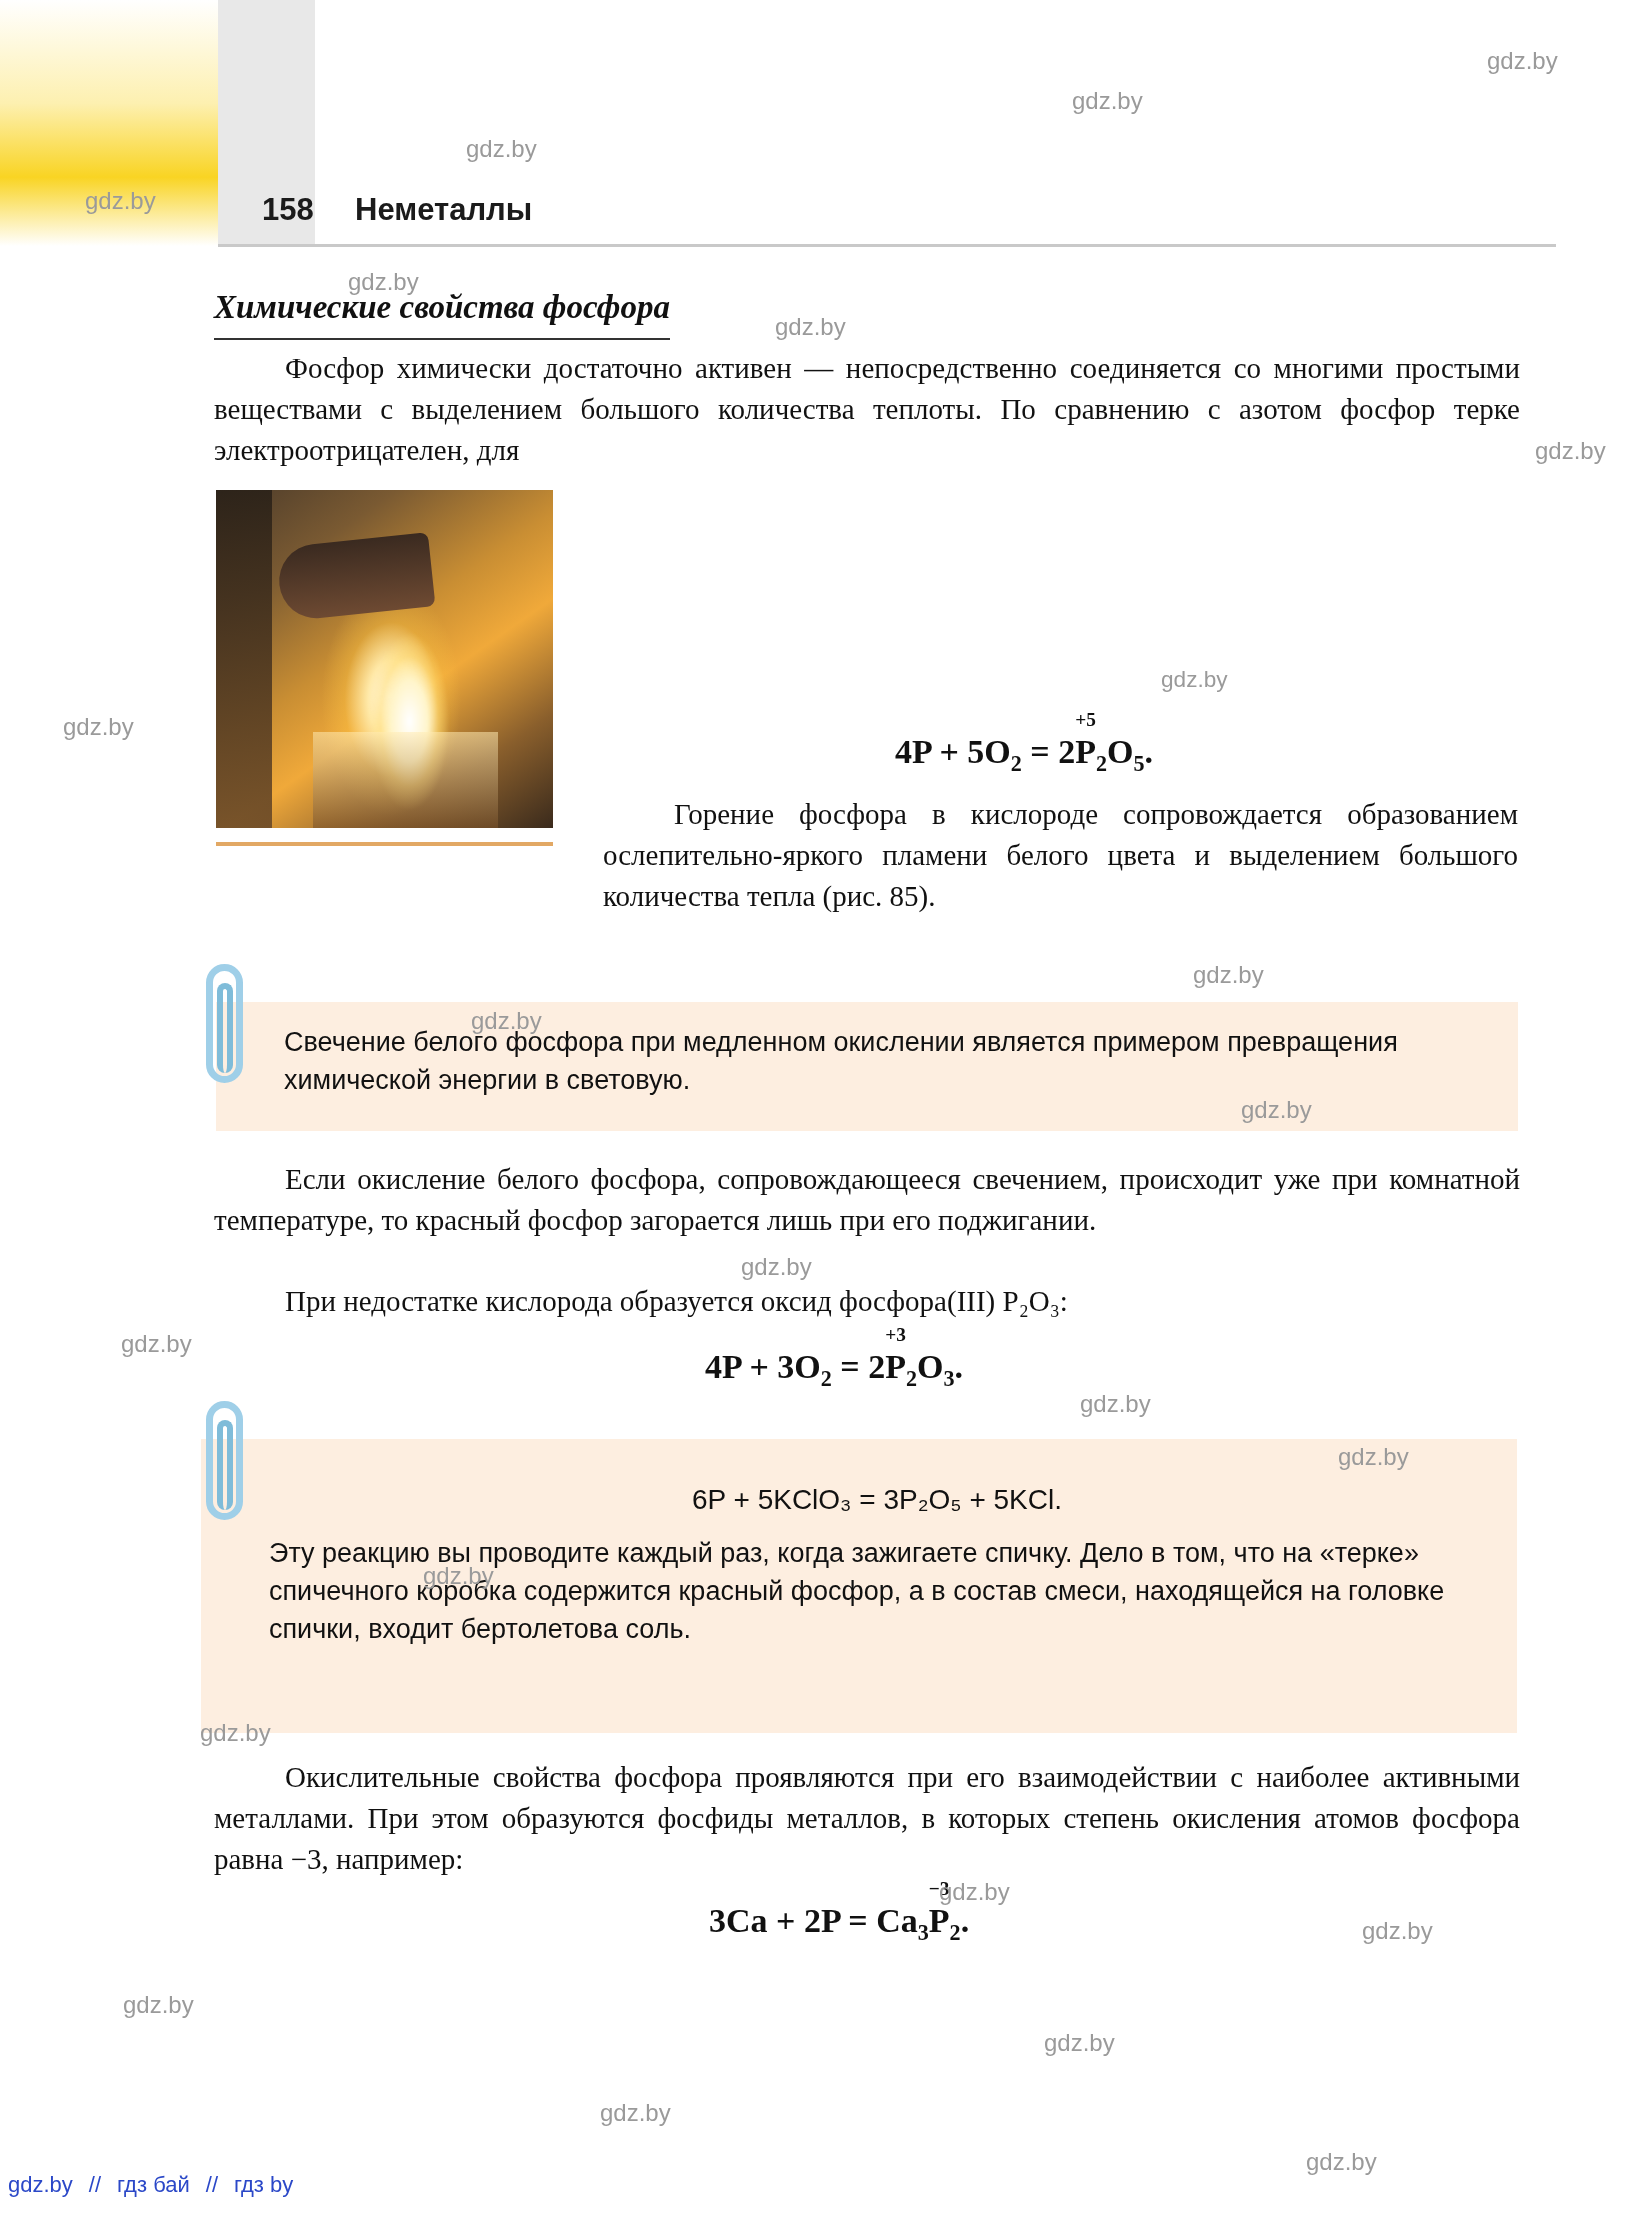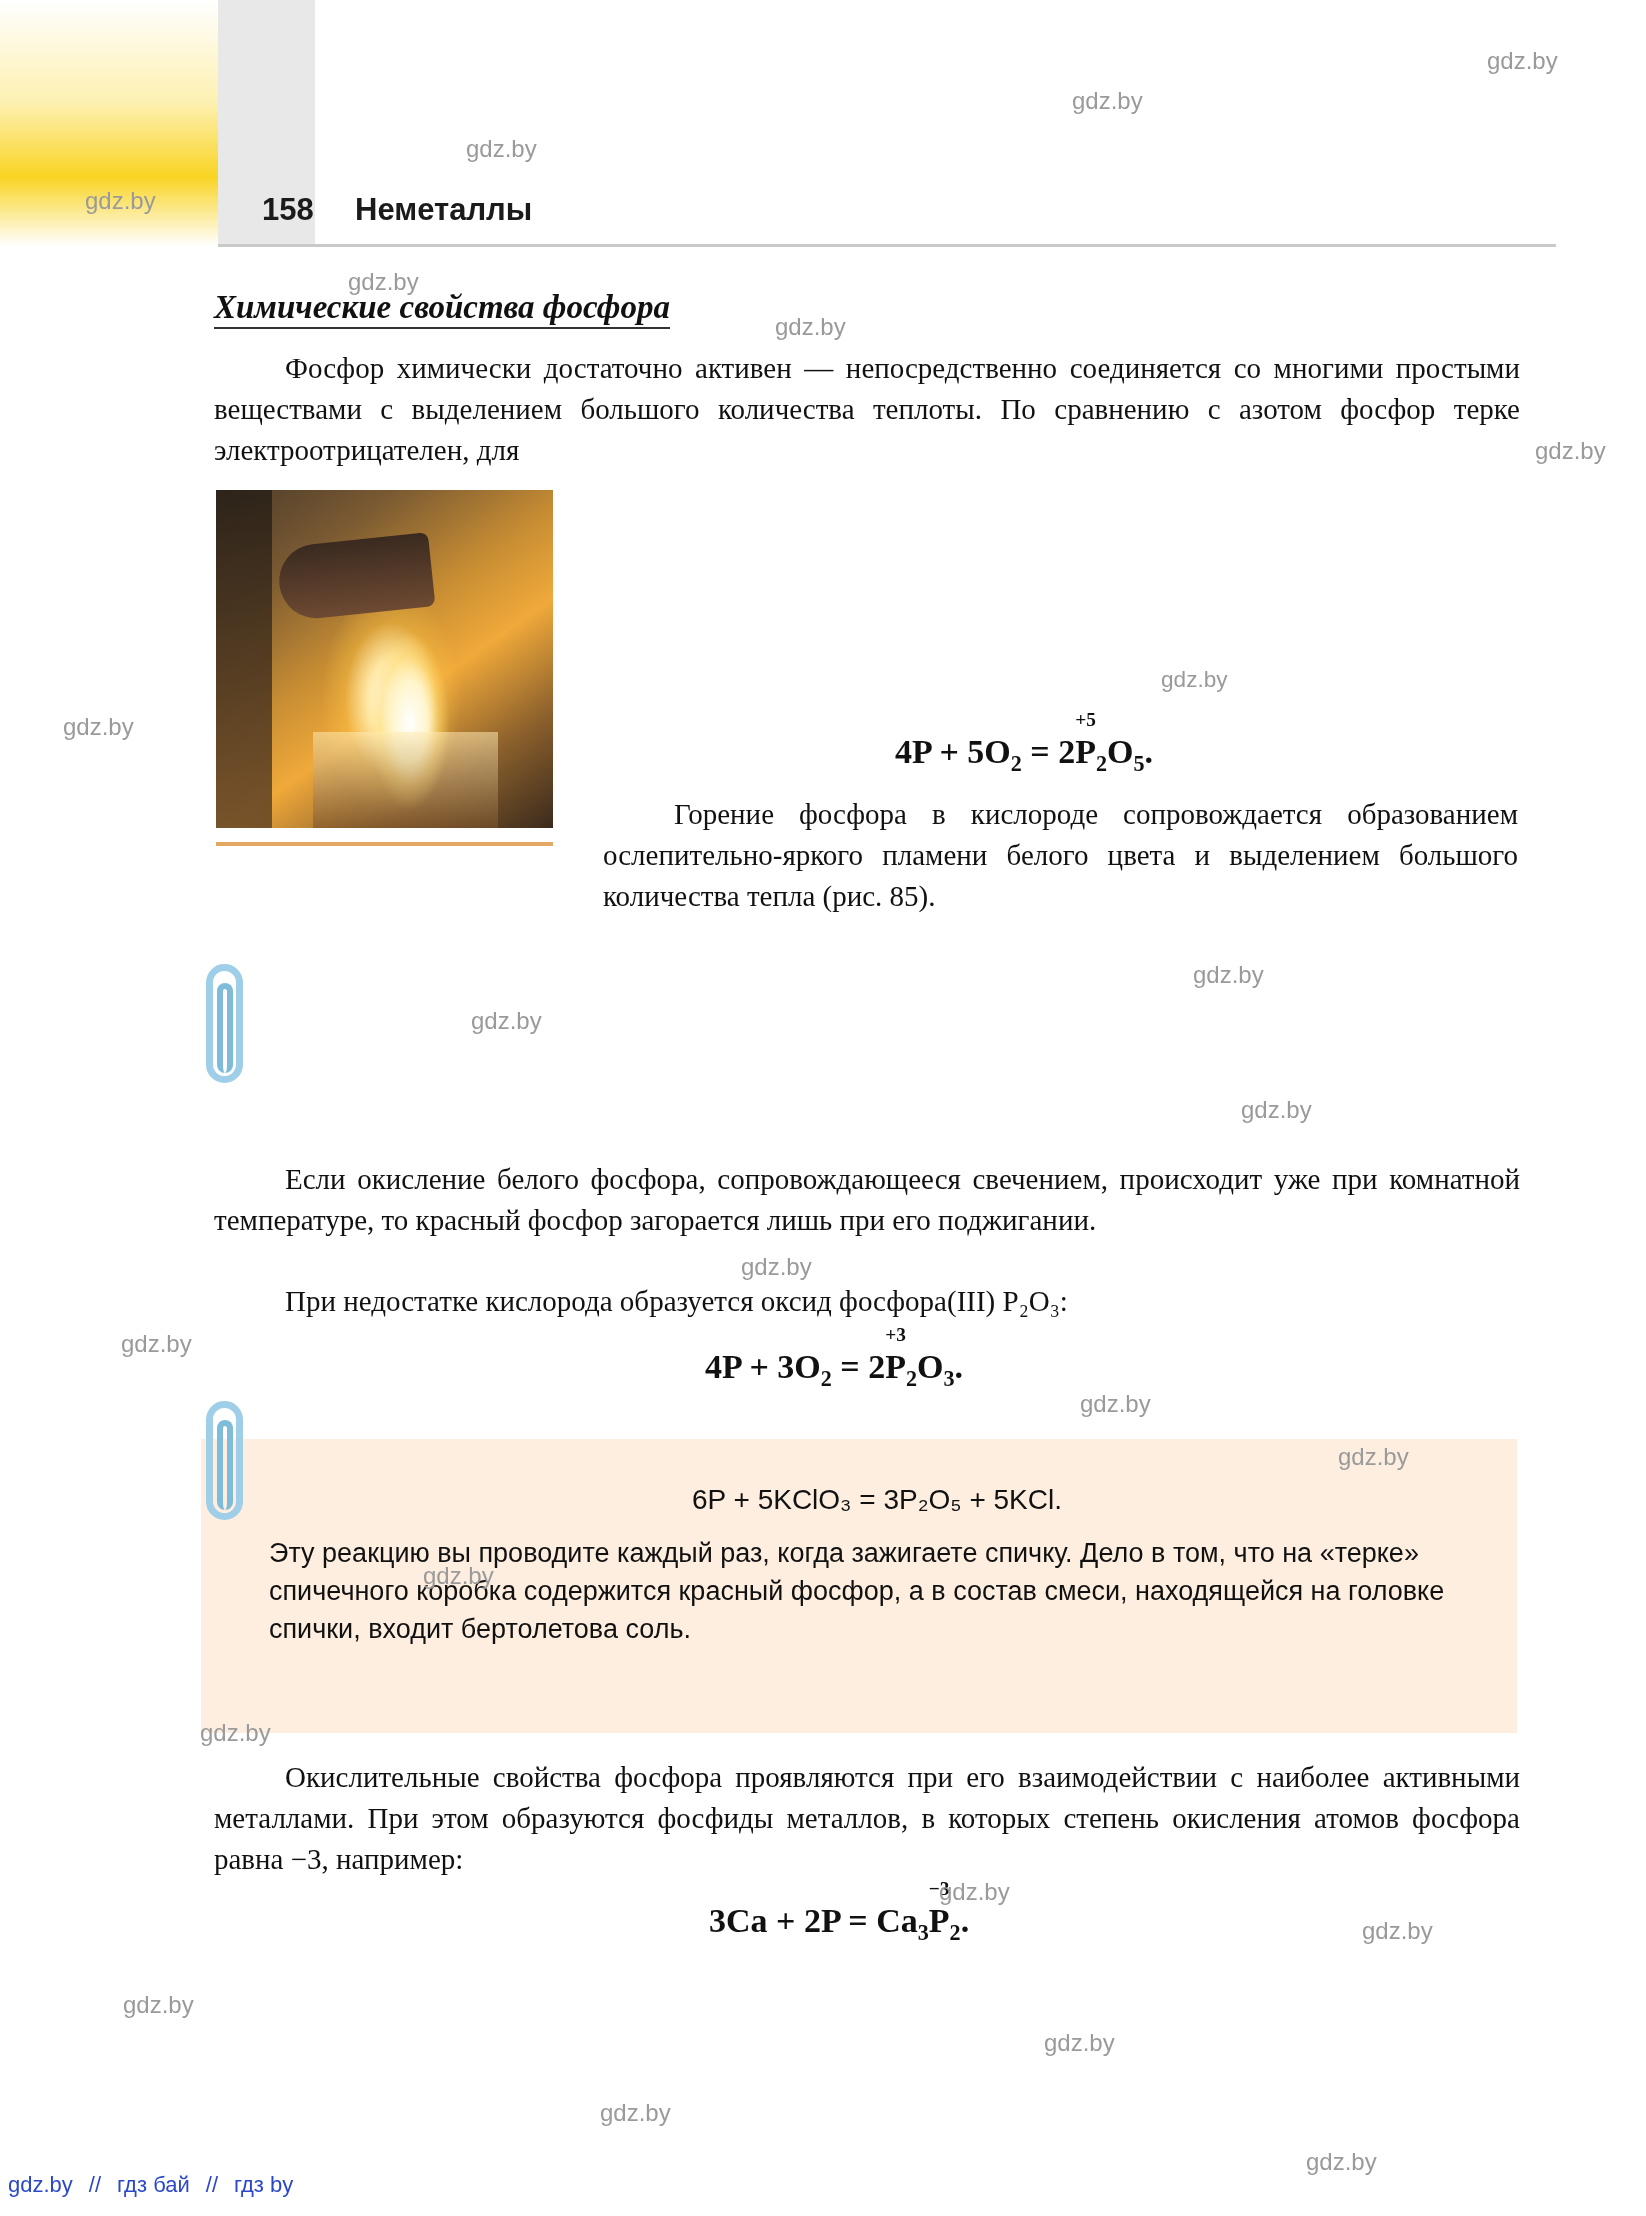--- a/index.html
+++ b/index.html
@@ -47,21 +47,21 @@
     font-family:Liberation Sans, sans-serif;
     font-size:31px;font-weight:bold;color:#1b1b1b;
   }
 
   
   .section-title{
     position:absolute;left:214px;top:289px;
     font-size:33px;font-style:italic;font-weight:bold;
     color:#111;
     border-bottom:2.4px solid #333;
-    padding-bottom:1px;
+    padding-bottom:12px;
   }
 
   
   .para{
     position:absolute;
     font-size:29px;line-height:41px;
     color:#111;
     text-align:justify;
     text-justify:inter-word;
   }
@@ -220,20 +220,23 @@
   </div>
 
   <div class="equation eq2 eq">
     <span>4P + 3O</span><sub>2</sub><span> = 2</span><span class="ox"><span class="num">+3</span><span>P</span></span><sub>2</sub><span>O</span><sub>3</sub><span>.</span>
   </div>
 
   <div class="equation eq3 eq">
     <span>3Ca + 2P = Ca</span><sub>3</sub><span class="ox"><span class="num">−3</span><span>P</span></span><sub>2</sub><span>.</span>
   </div>
 
+  <div class="note note1">
+    <span>Свечение белого фосфора при медленном окислении является примером превращения химической энергии в световую.</span>
+  </div>
   <div class="clip clip1">
     <div class="outer"></div>
     <div class="inner"></div>
   </div>
 
   <div class="note note2">
     <div class="note-eq">6P + 5KClO₃ = 3P₂O₅ + 5KCl.</div>
     <div class="note-para2">Эту реакцию вы проводите каждый раз, когда зажигаете спичку. Дело в том, что на «терке» спичечного коробка содержится красный фосфор, а в состав смеси, находящейся на головке спички, входит бертолетова соль.</div>
   </div>
   <div class="clip clip2">

